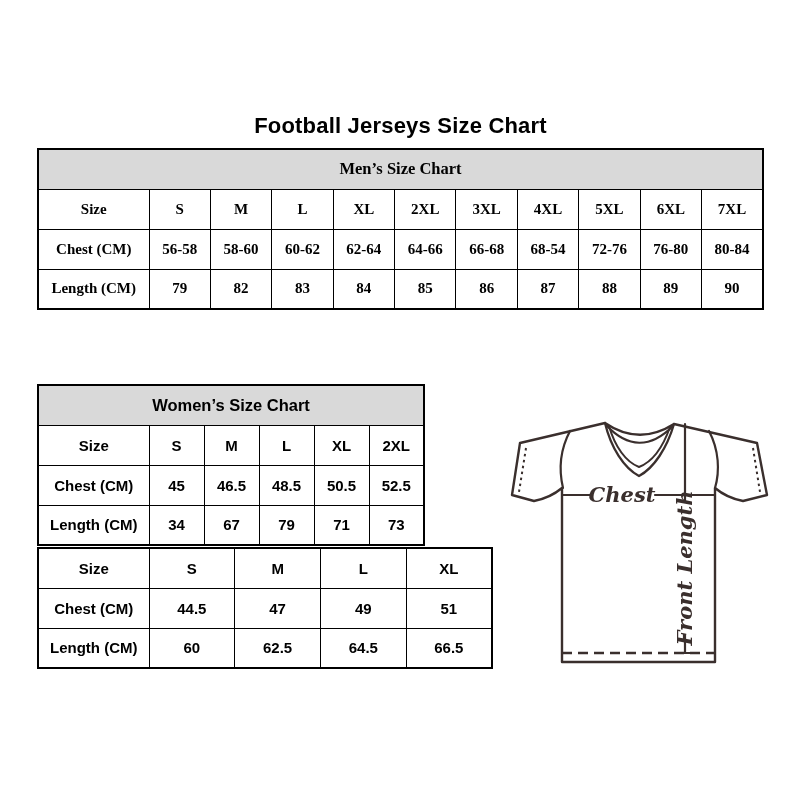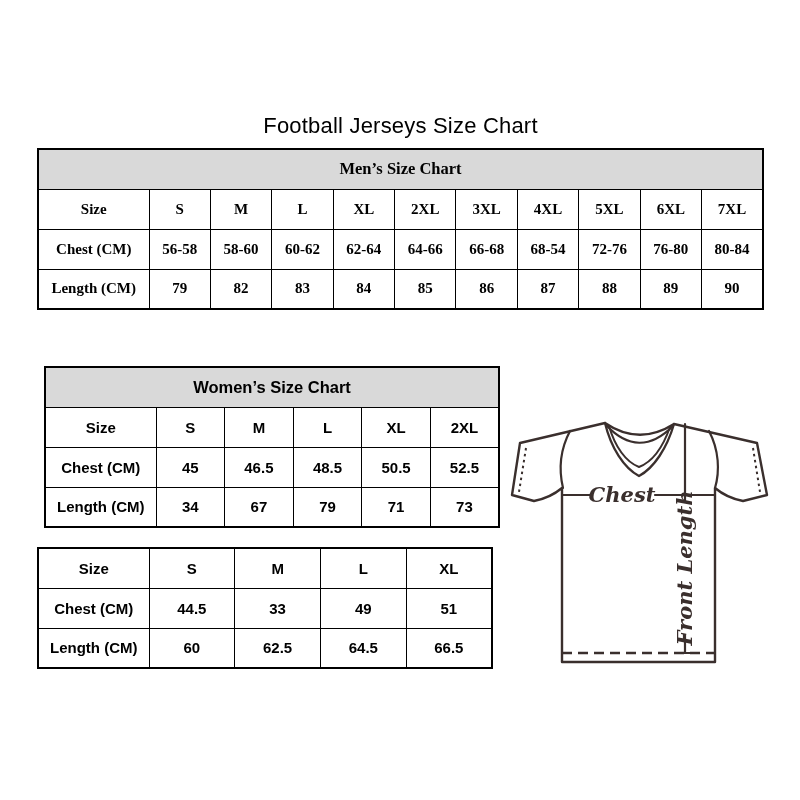--- a/index.html
+++ b/index.html
@@ -9,41 +9,41 @@
     --text:#000000;
   }
   html,body{margin:0;padding:0;}
   body{
     width:800px;height:800px;position:relative;background:#ffffff;
     font-family:"Liberation Sans",sans-serif;color:var(--text);
     overflow:hidden;
   }
   .page-title{
     position:absolute;left:37px;top:98px;width:727px;
-    text-align:center;font-size:22px;font-weight:400;line-height:26px;
+    text-align:center;font-size:22px;font-weight:700;line-height:26px;
     letter-spacing:.2px;
   }
   table.size-table{
     position:absolute;border-collapse:collapse;table-layout:fixed;
     border:2px solid var(--border);
     font-weight:700;color:var(--text);
   }
   table.size-table td{
     border:1.5px solid var(--border);
     text-align:center;vertical-align:middle;
     font-size:15px;height:40px;padding:0;box-sizing:border-box;
     overflow:hidden;white-space:nowrap;
   }
   table.size-table td.hdr{
     background:var(--header-bg);
     font-size:16.5px;
   }
   table.size-table col.label-col{width:111px;}
   #mens-table{left:37px;top:148px;width:727px;font-family:Liberation Serif, serif;}
-  #womens-table{left:37px;top:366px;width:456px;margin-left:7px;}
+  #womens-table{left:37px;top:384px;width:388px;}
   #youth-table{left:37px;top:547px;width:456px;}
   #jersey-diagram{position:absolute;left:505px;top:400px;}
   .diag-text{
     font-family:"DejaVu Serif","Liberation Serif",serif;
     font-style:italic;font-weight:700;
     fill:var(--diagram-line);
   }
 </style>
 </head>
 <body>
@@ -160,21 +160,21 @@
       <tr>
         <td>Size</td>
         <td>S</td>
         <td>M</td>
         <td>L</td>
         <td>XL</td>
       </tr>
       <tr>
         <td>Chest (CM)</td>
         <td>44.5</td>
-        <td>33</td>
+        <td>47</td>
         <td>49</td>
         <td>51</td>
       </tr>
       <tr>
         <td>Length (CM)</td>
         <td>60</td>
         <td>62.5</td>
         <td>64.5</td>
         <td>66.5</td>
       </tr>

